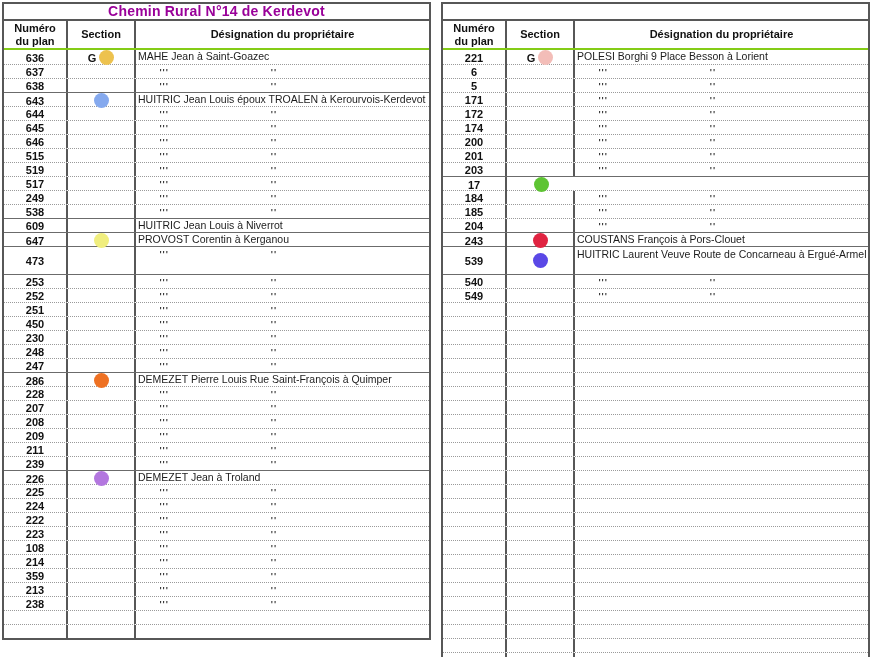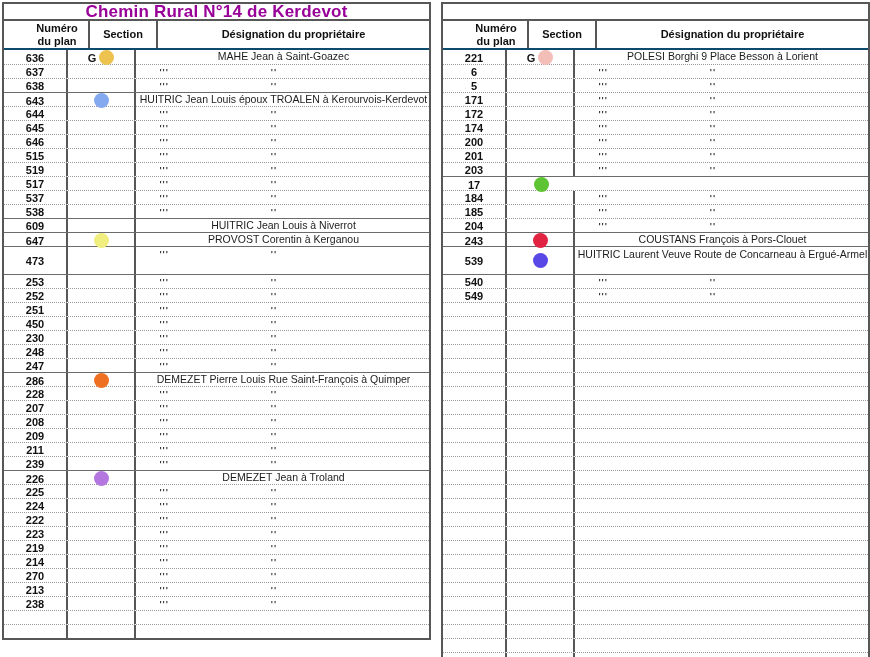--- a/index.html
+++ b/index.html
@@ -7,33 +7,33 @@
     width:870px;height:657px;overflow:hidden;background:#fff;
     font-family:"Liberation Sans",sans-serif;
     -webkit-font-smoothing:antialiased;
   }
   .sheet{position:relative;width:870px;height:657px;background:#fff;}
   .tbl{position:absolute;top:2px;background:#fff;border:2px solid #575757;box-sizing:border-box;}
   .tbl-left{left:2px;width:429px;}
   .tbl-right{left:441px;width:429px;}
   .title-row{
     height:15px;line-height:15px;border-bottom:2px solid #575757;
-    text-align:center;font-weight:bold;font-size:17px;letter-spacing:.2px;
+    text-align:center;font-weight:bold;font-size:14px;letter-spacing:.2px;
   }
-  .hdr{display:grid;grid-template-columns:64px 68px 1fr;border-bottom:2px solid #0c4a6e;height:27px;padding-left:22px;}
+  .hdr{display:grid;grid-template-columns:64px 68px 1fr;border-bottom:2px solid #84cc16;height:27px;}
   .hcell{
     border-right:2px solid #575757;display:flex;align-items:center;justify-content:center;
     font-weight:bold;font-size:11px;text-align:center;line-height:1.1;color:#111;
     padding:0 2px;box-sizing:border-box;
   }
   .hcell:last-child{border-right:none;}
   .rows{width:100%;}
   .row{display:grid;grid-template-columns:64px 68px 1fr;height:14px;border-top:1px dotted #9a9a9a;box-sizing:border-box;}
   .rows .row:first-child{border-top:none;}
-  .row.group{border-top:1px solid #6b6b6b;text-align:center;}
+  .row.group{border-top:1px solid #6b6b6b;}
   .row.tall{height:28px;}
   .cell{border-right:2px solid #575757;position:relative;box-sizing:border-box;}
   .cell:last-child{border-right:none;}
   .cell.plan{
     font-weight:bold;font-size:11px;color:#111;
     display:flex;align-items:center;justify-content:center;
   }
   .cell.sec{display:flex;align-items:center;justify-content:center;gap:3px;overflow:visible;}
   .glabel{font-weight:bold;font-size:11px;color:#111;}
   .dot{width:15px;height:15px;border-radius:50%;flex:none;display:inline-block;}
@@ -136,21 +136,21 @@
         </div>
         <div class="row">
           <div class="cell plan">517</div>
           <div class="cell sec"></div>
           <div class="cell owner">
             <span class="dm l">'''</span>
             <span class="dm r">''</span>
           </div>
         </div>
         <div class="row">
-          <div class="cell plan">537</div>
+          <div class="cell plan">249</div>
           <div class="cell sec"></div>
           <div class="cell owner">
             <span class="dm l">'''</span>
             <span class="dm r">''</span>
           </div>
         </div>
         <div class="row">
           <div class="cell plan">538</div>
           <div class="cell sec"></div>
           <div class="cell owner">
@@ -322,37 +322,37 @@
         </div>
         <div class="row">
           <div class="cell plan">223</div>
           <div class="cell sec"></div>
           <div class="cell owner">
             <span class="dm l">'''</span>
             <span class="dm r">''</span>
           </div>
         </div>
         <div class="row">
-          <div class="cell plan">219</div>
+          <div class="cell plan">108</div>
           <div class="cell sec"></div>
           <div class="cell owner">
             <span class="dm l">'''</span>
             <span class="dm r">''</span>
           </div>
         </div>
         <div class="row">
           <div class="cell plan">214</div>
           <div class="cell sec"></div>
           <div class="cell owner">
             <span class="dm l">'''</span>
             <span class="dm r">''</span>
           </div>
         </div>
         <div class="row">
-          <div class="cell plan">270</div>
+          <div class="cell plan">359</div>
           <div class="cell sec"></div>
           <div class="cell owner">
             <span class="dm l">'''</span>
             <span class="dm r">''</span>
           </div>
         </div>
         <div class="row">
           <div class="cell plan">213</div>
           <div class="cell sec"></div>
           <div class="cell owner">

